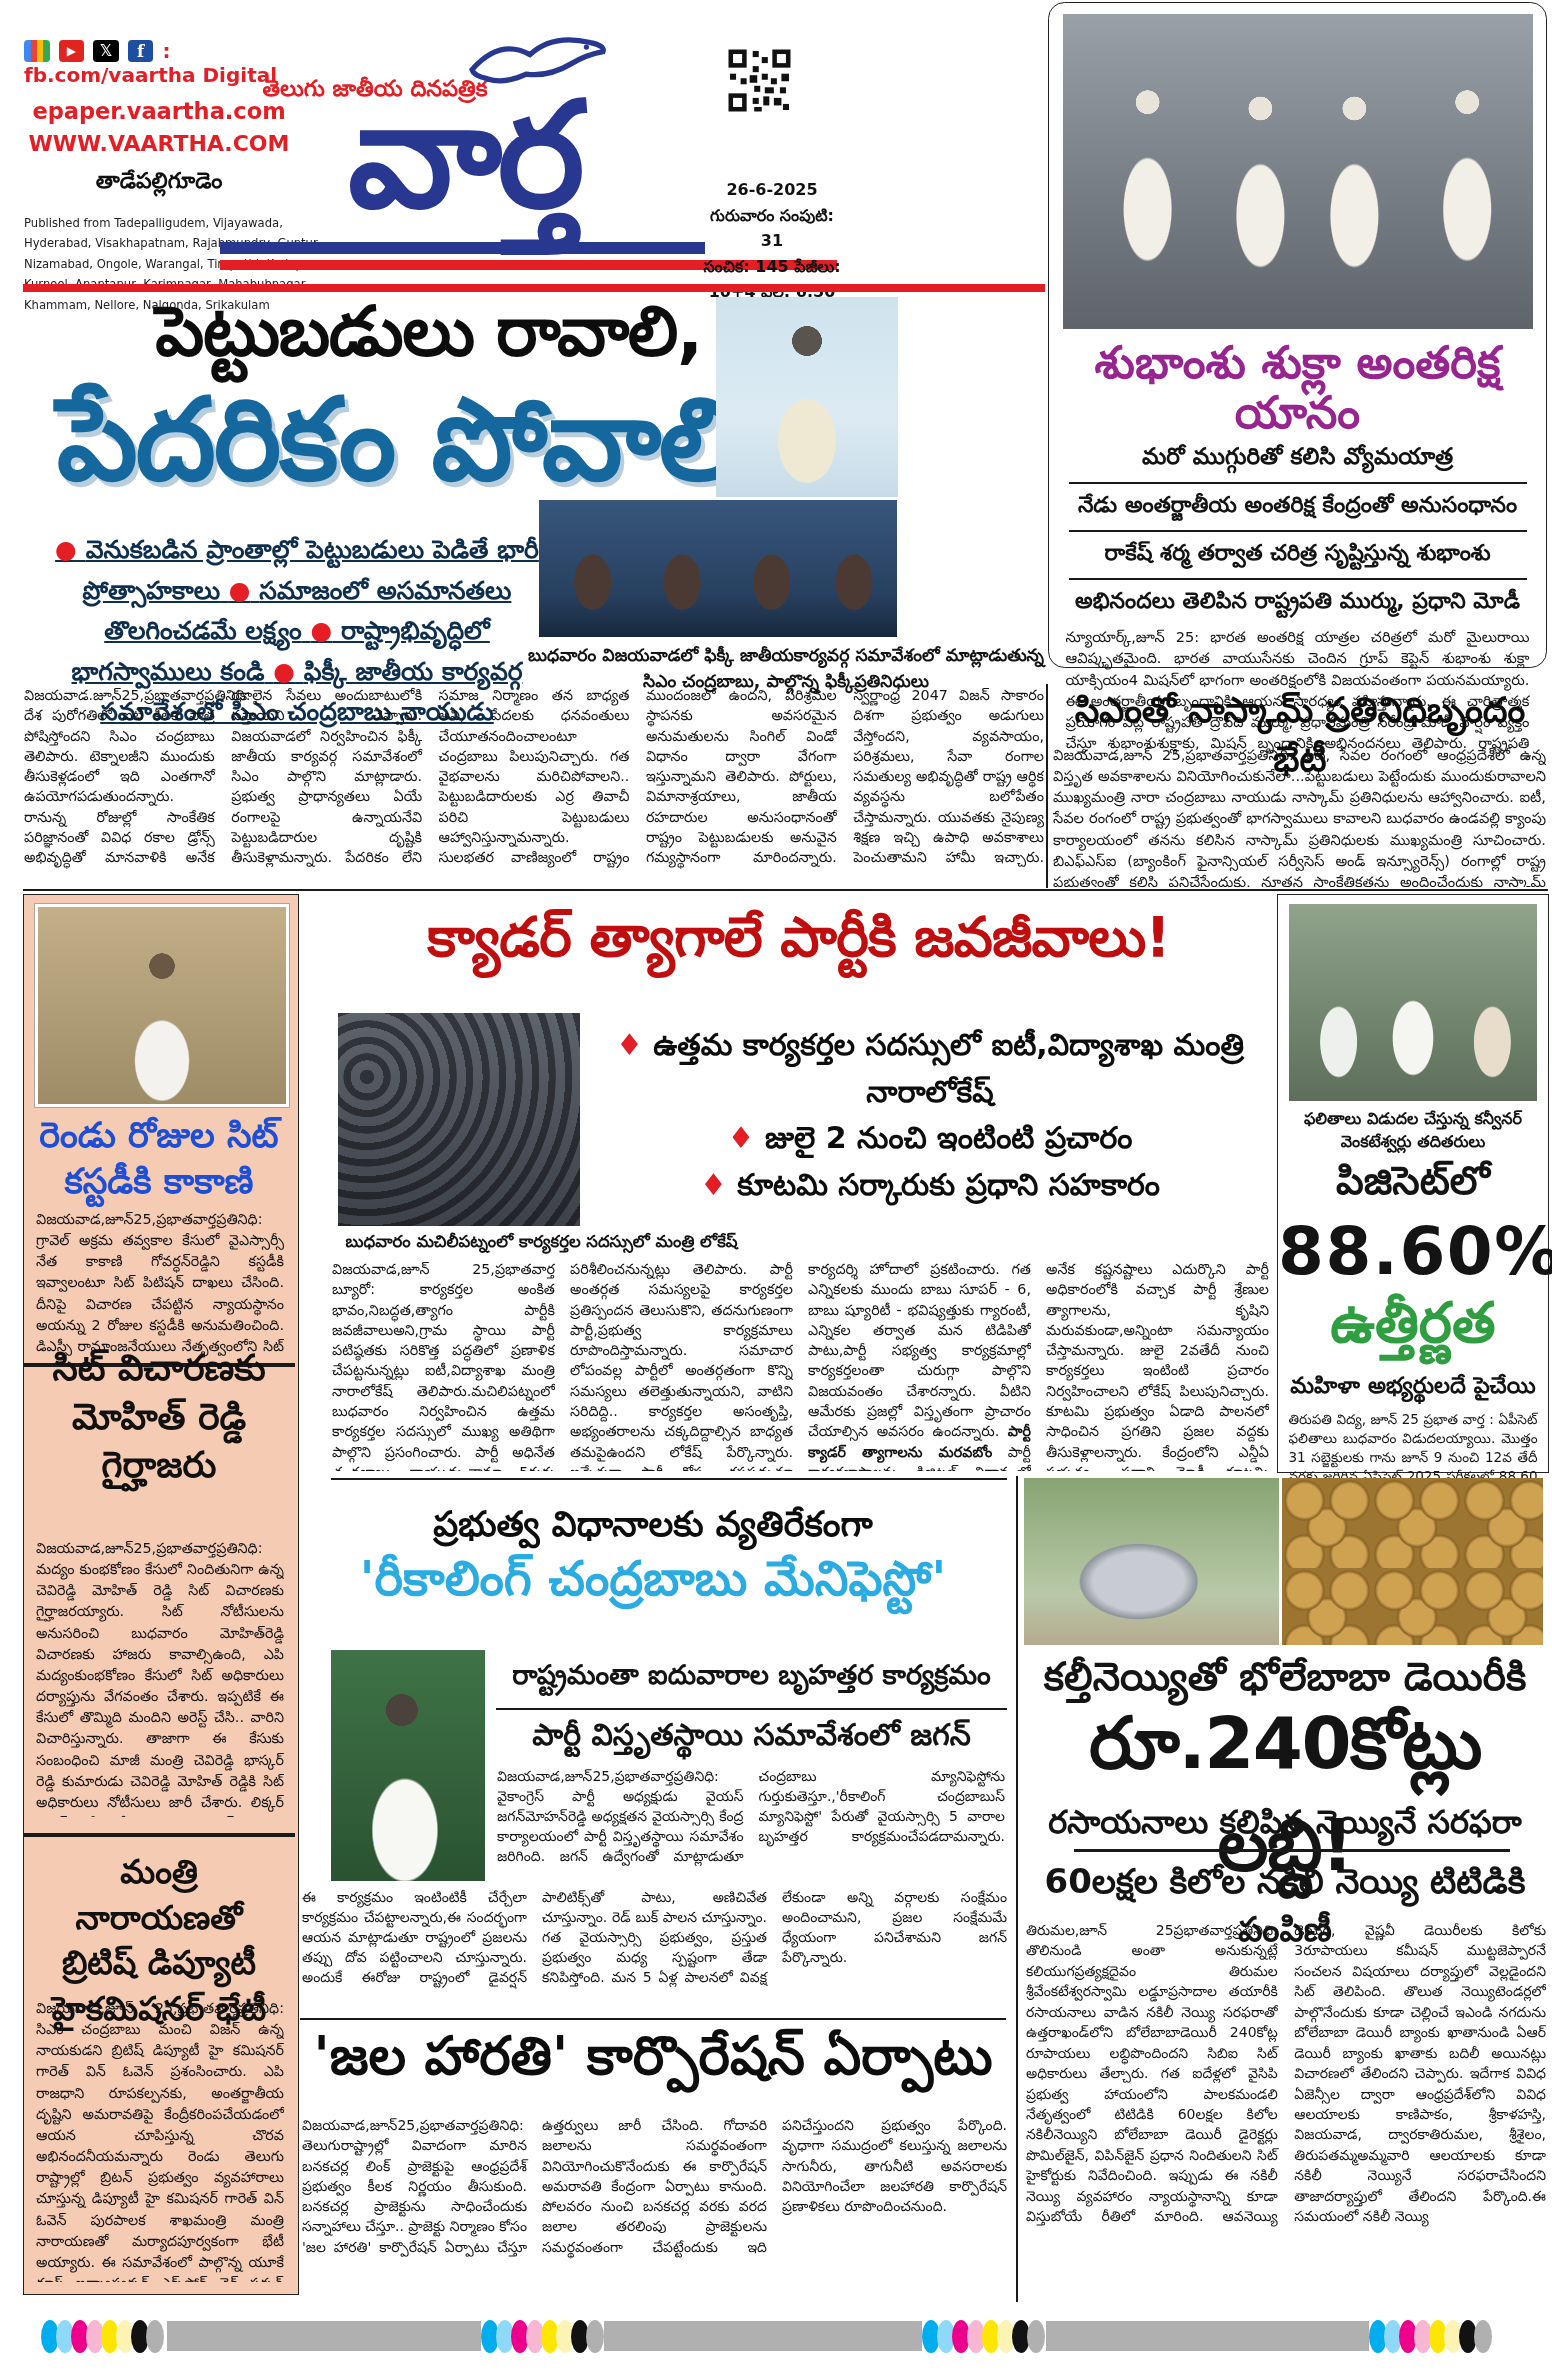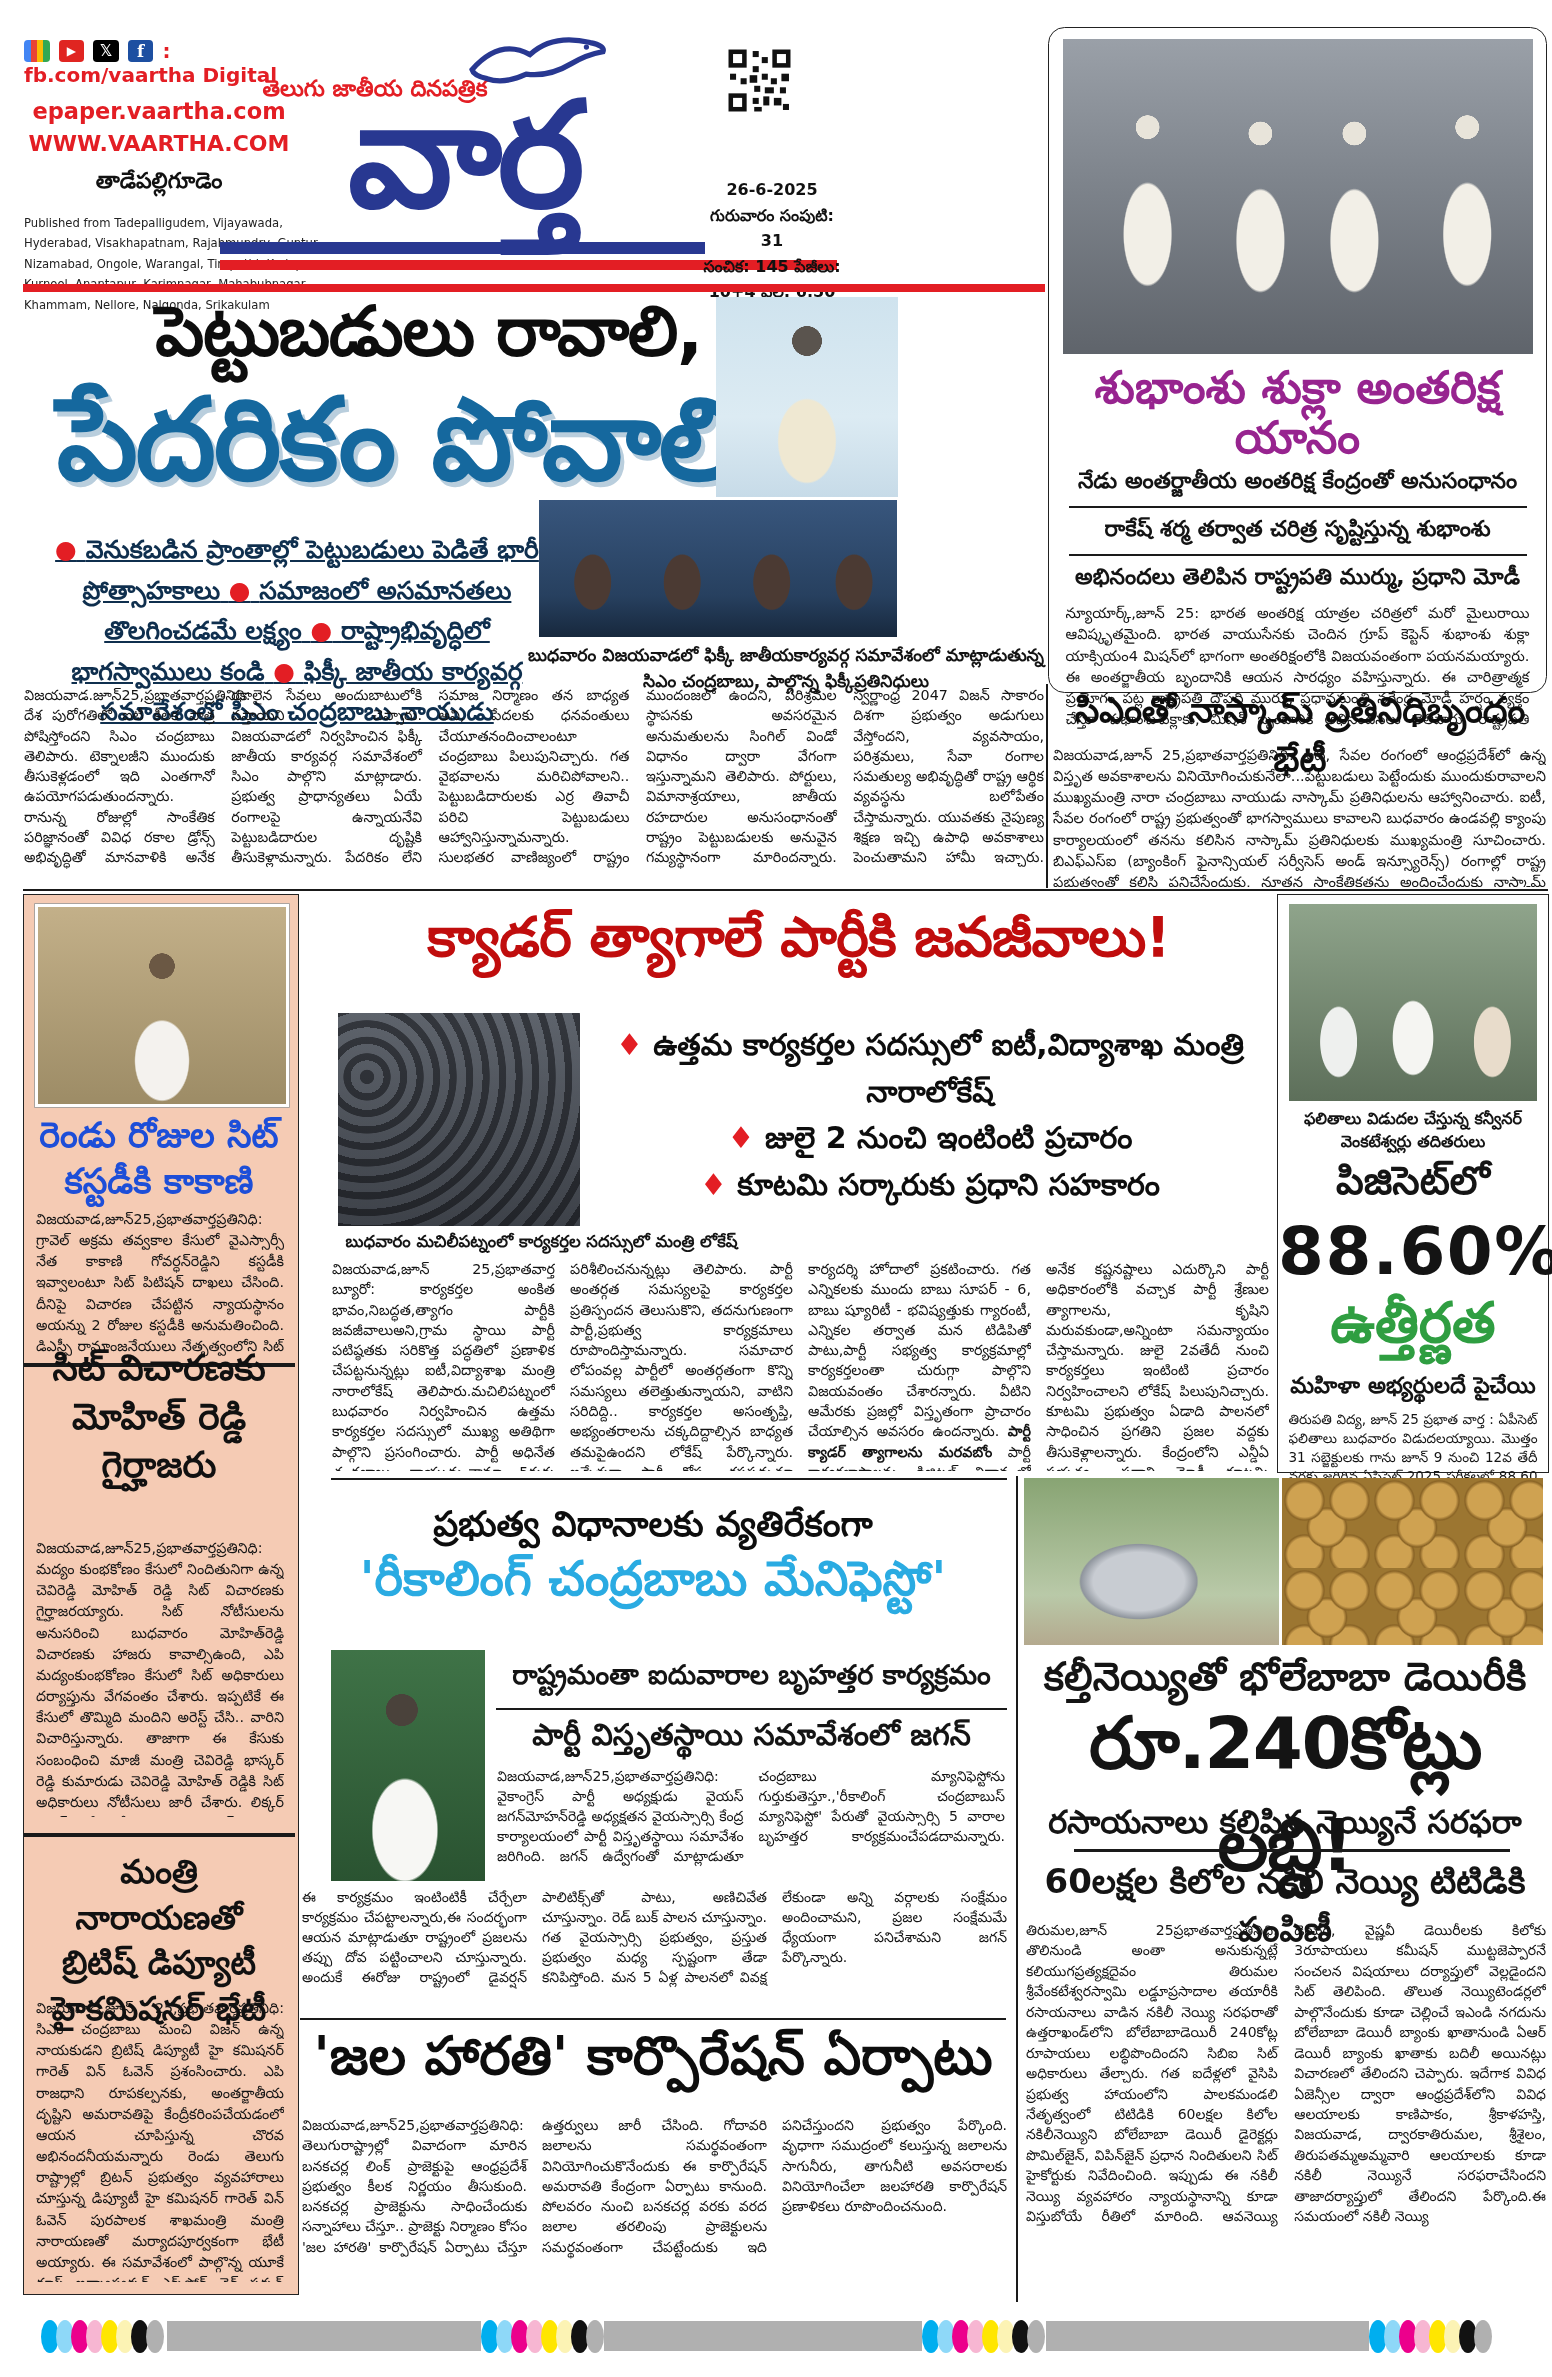--- a/index.html
+++ b/index.html
@@ -143,24 +143,25 @@
         <rect x="74" y="74" width="8" height="8"></rect>
     </g>
   </svg>
   <div class="abs b c" style="left:697px;top:177px;width:150px;font-size:16px;line-height:1.6;color:#111;">
     <div>26-6-2025</div>
     <div>గురువారం సంపుటి: 31</div>
     <div>సంచిక: 145 పేజీలు:</div>
     <div>10+4 వెల: 6.50</div>
   </div>
 
-  <div class="abs" style="left:1048px;top:27px;width:497px;height:664px;border:1.9px solid #222;border-radius:16.5px;">
+  <div class="abs" style="left:1048px;top:2px;width:497px;height:664px;border:1.9px solid #222;border-radius:16.5px;">
     <div class="photo ph-astro" style="margin:10.5px auto 0;width:470px;height:315px;"></div>
     <div class="xb c" style="font-size:45px;line-height:1.12;color:var(--purple);margin-top:9px;">శుభాంశు శుక్లా అంతరిక్ష యానం</div>
     <div style="padding:4.5px 19.5px 0;">
+      <div class="b c sub-rule" style="font-size:23px;">మరో ముగ్గురితో కలిసి వ్యోమయాత్ర</div>
       <div class="b c sub-rule" style="font-size:22px;">నేడు అంతర్జాతీయ అంతరిక్ష కేంద్రంతో అనుసంధానం</div>
       <div class="b c sub-rule" style="font-size:22px;">రాకేష్ శర్మ తర్వాత చరిత్ర సృష్టిస్తున్న శుభాంశు</div>
       <div class="b c" style="font-size:22px;">అభినందలు తెలిపిన రాష్ట్రపతి ముర్ము, ప్రధాని మోడీ</div>
     </div>
     <div class="j clip" style="margin:7.5px 16.5px 0;height:129px;font-size:14.6px;line-height:1.45;">
       <span>న్యూయార్క్,జూన్ 25:  భారత అంతరిక్ష యాత్రల చరిత్రలో మరో మైలురాయి ఆవిష్కృతమైంది. భారత వాయుసేనకు చెందిన గ్రూప్ కెప్టెన్ శుభాంశు శుక్లా యాక్సియం4 మిషన్‌లో భాగంగా అంతరిక్షంలోకి విజయవంతంగా పయనమయ్యారు. ఈ అంతర్జాతీయ బృందానికి ఆయన సారధ్యం వహిస్తున్నారు. ఈ చారిత్రాత్మక ప్రయోగం పట్ల రాష్ట్రపతి ద్రౌపది ముర్ము, ప్రధానమంత్రి నరేంద్ర మోడీ హర్షం వ్యక్తం చేస్తూ శుభాంశుశుక్లాకు, మిషన్ బృందానికి అభినందనలు తెలిపారు. రాష్ట్రపతి ద్రౌపది ముర్ము స్పందిస్తూ, "భారత్ నుంచి గ్రూప్ కెప్టెన్‌గా వెళ్లిన శుభాంశు శుక్లా</span>
       
     </div>
   </div>
 

